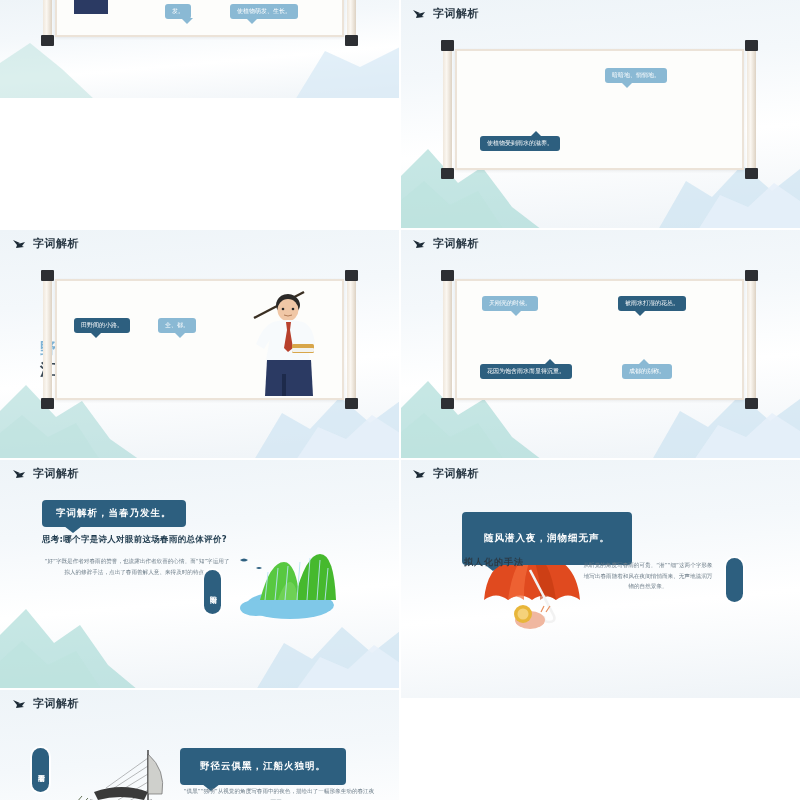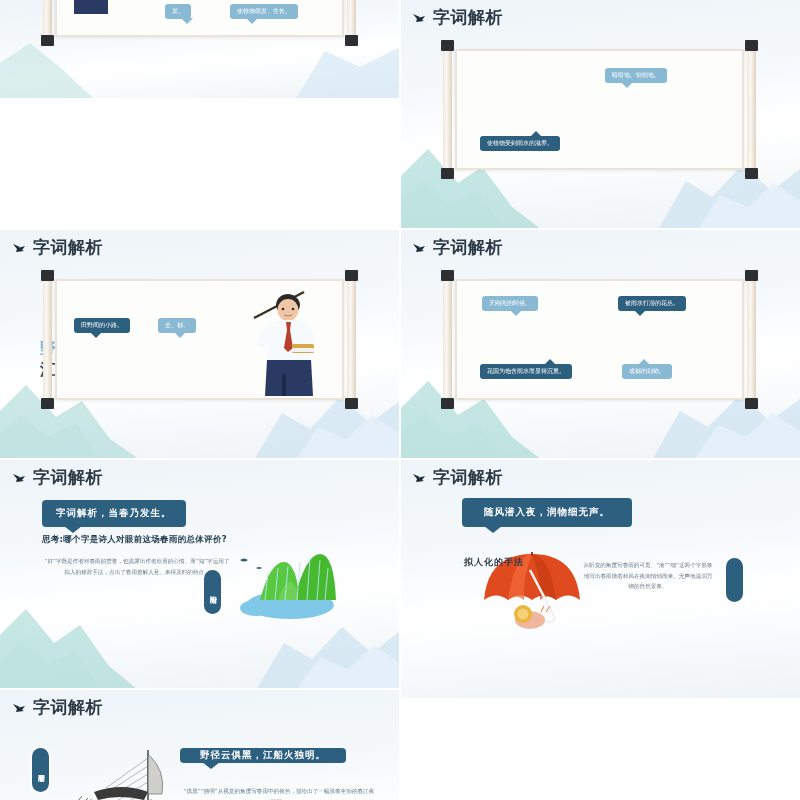--- a/index.html
+++ b/index.html
@@ -30,21 +30,21 @@
   }
   
   .mountains{position:absolute;left:0;right:0;bottom:0;height:95px;pointer-events:none;}
   .mountains svg{display:block;width:100%;height:100%;}
   
   .hdr{
     position:absolute;left:12px;top:6px;display:flex;align-items:center;gap:5px;z-index:20;
   }
   .hdr .bird{width:16px;height:12px;display:block;}
   .hdr .htxt{
-    font-size:17px;font-weight:bold;color:#2b3a46;letter-spacing:.5px;
+    font-size:11px;font-weight:bold;color:#2b3a46;letter-spacing:.5px;
     white-space:nowrap;
   }
   
   .scroll{
     position:absolute;left:43px;top:43px;width:313px;height:133px;z-index:10;
   }
   .scroll .paper{
     position:absolute;left:12px;right:12px;top:6px;bottom:6px;
     background:#fdfdfb;border:2px solid #ece3d8;
     box-shadow:0 1px 3px rgba(0,0,0,.07);
@@ -374,21 +374,21 @@
     </div>
   </div>
 
   <div class="slide" style="height:240px;">
     <div class="hdr">
       <svg class="bird" viewBox="0 0 16 12">
         <path d="M1,2 L8,5 L6,6 L13,4 L10,8 L12,9 L4,10 L5,7 Z" fill="#1d2b36"></path>
       </svg>
       <span class="htxt">字词解析</span>
     </div>
-    <div class="banner" style="left:62px;top:38px;padding:8px 22px;">
+    <div class="banner" style="left:62px;top:52px;padding:20px 22px;">
       <span>随风潜入夜，润物细无声。</span>
       <i class="notch"></i>
     </div>
     <div class="subtitle" style="left:64px;top:64px;margin-top:32px;">拟人化的手法</div>
     <svg class="art" style="left:78px;top:90px;width:112px;height:82px;" viewBox="0 0 112 82">
       <path d="M6,50 q4,-46 48,-46 q44,0 48,46 q-12,-9 -24,0 q-12,-9 -24,0 q-12,-9 -24,0 q-12,-9 -24,0 Z" fill="#e04a1f"></path>
       <path d="M30,50 q6,-44 24,-46 q-9,22 -8,46 q-8,-7 -16,0Z" fill="#f2693a" opacity=".75"></path>
       <path d="M78,50 q-6,-44 -24,-46 q9,22 8,46 q8,-7 16,0Z" fill="#c0390f" opacity=".6"></path>
       <path d="M54,6 L54,2" stroke="#b23714" stroke-width="2"></path>
       <path d="M52,20 L76,66 q2,6 -5,6 q-6,0 -5,-6" stroke="#f2f2f2" stroke-width="2.6" fill="none"></path>
@@ -434,21 +434,21 @@
           <path d="M74,64 l0,8"></path>
       </g>
       <g stroke="#4a5a3a" stroke-width="1" fill="none" opacity=".85">
         <path d="M14,86 q-2,-22 6,-28"></path>
           <path d="M16,86 q2,-20 10,-26"></path>
         <path d="M18,86 q6,-16 14,-18"></path>
           <path d="M12,86 q-6,-16 -2,-22"></path>
       </g>
       <path d="M6,88 q36,6 80,-2" stroke="#cfd8dc" stroke-width="1.5" fill="none" opacity=".7"></path>
     </svg>
-    <div class="banner" style="left:180px;top:58px;padding:1px 20px;">
+    <div class="banner" style="left:180px;top:58px;padding:12px 20px;">
       <span>野径云俱黑，江船火独明。</span>
       <i class="notch"></i>
     </div>
     <div class="para" style="left:182px;top:96px;width:194px;text-align:center;">“俱黑”“独明”从视觉的角度写春雨中的夜色，描绘出了一幅形象生动的春江夜雨图。</div>
 
   </div>
 
   <div class="gutter-v"></div>
 </div>
 

